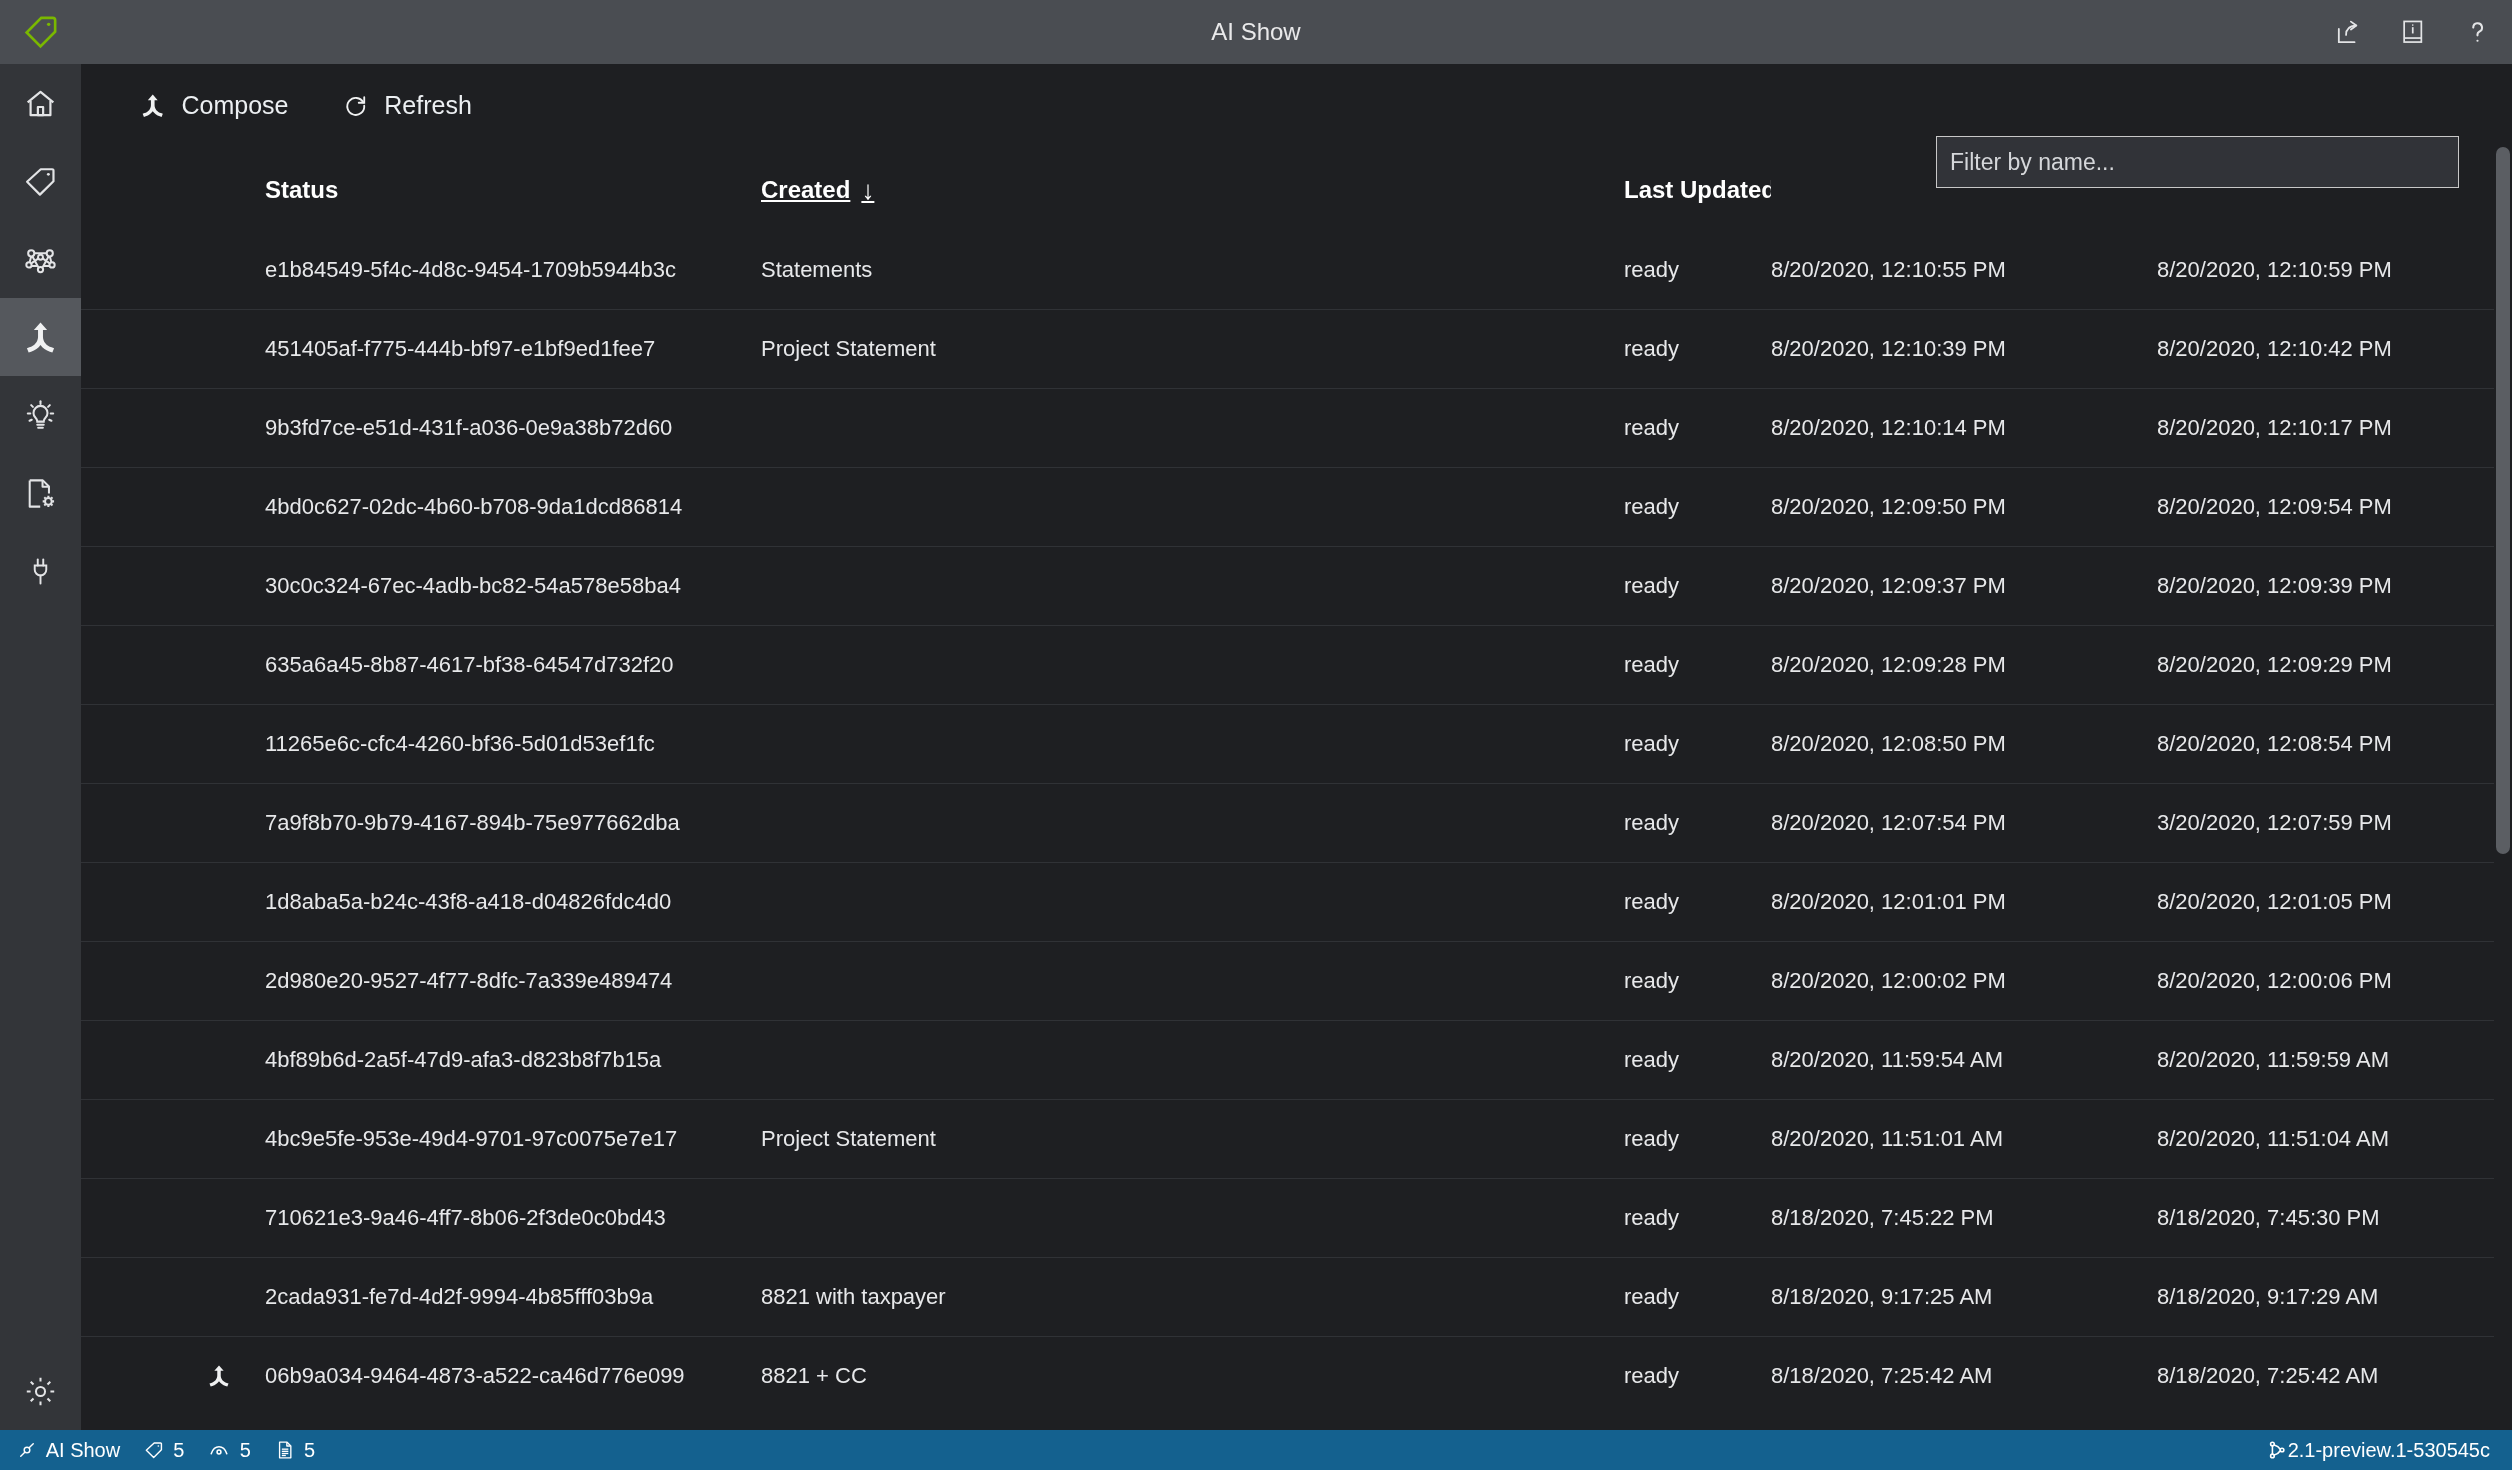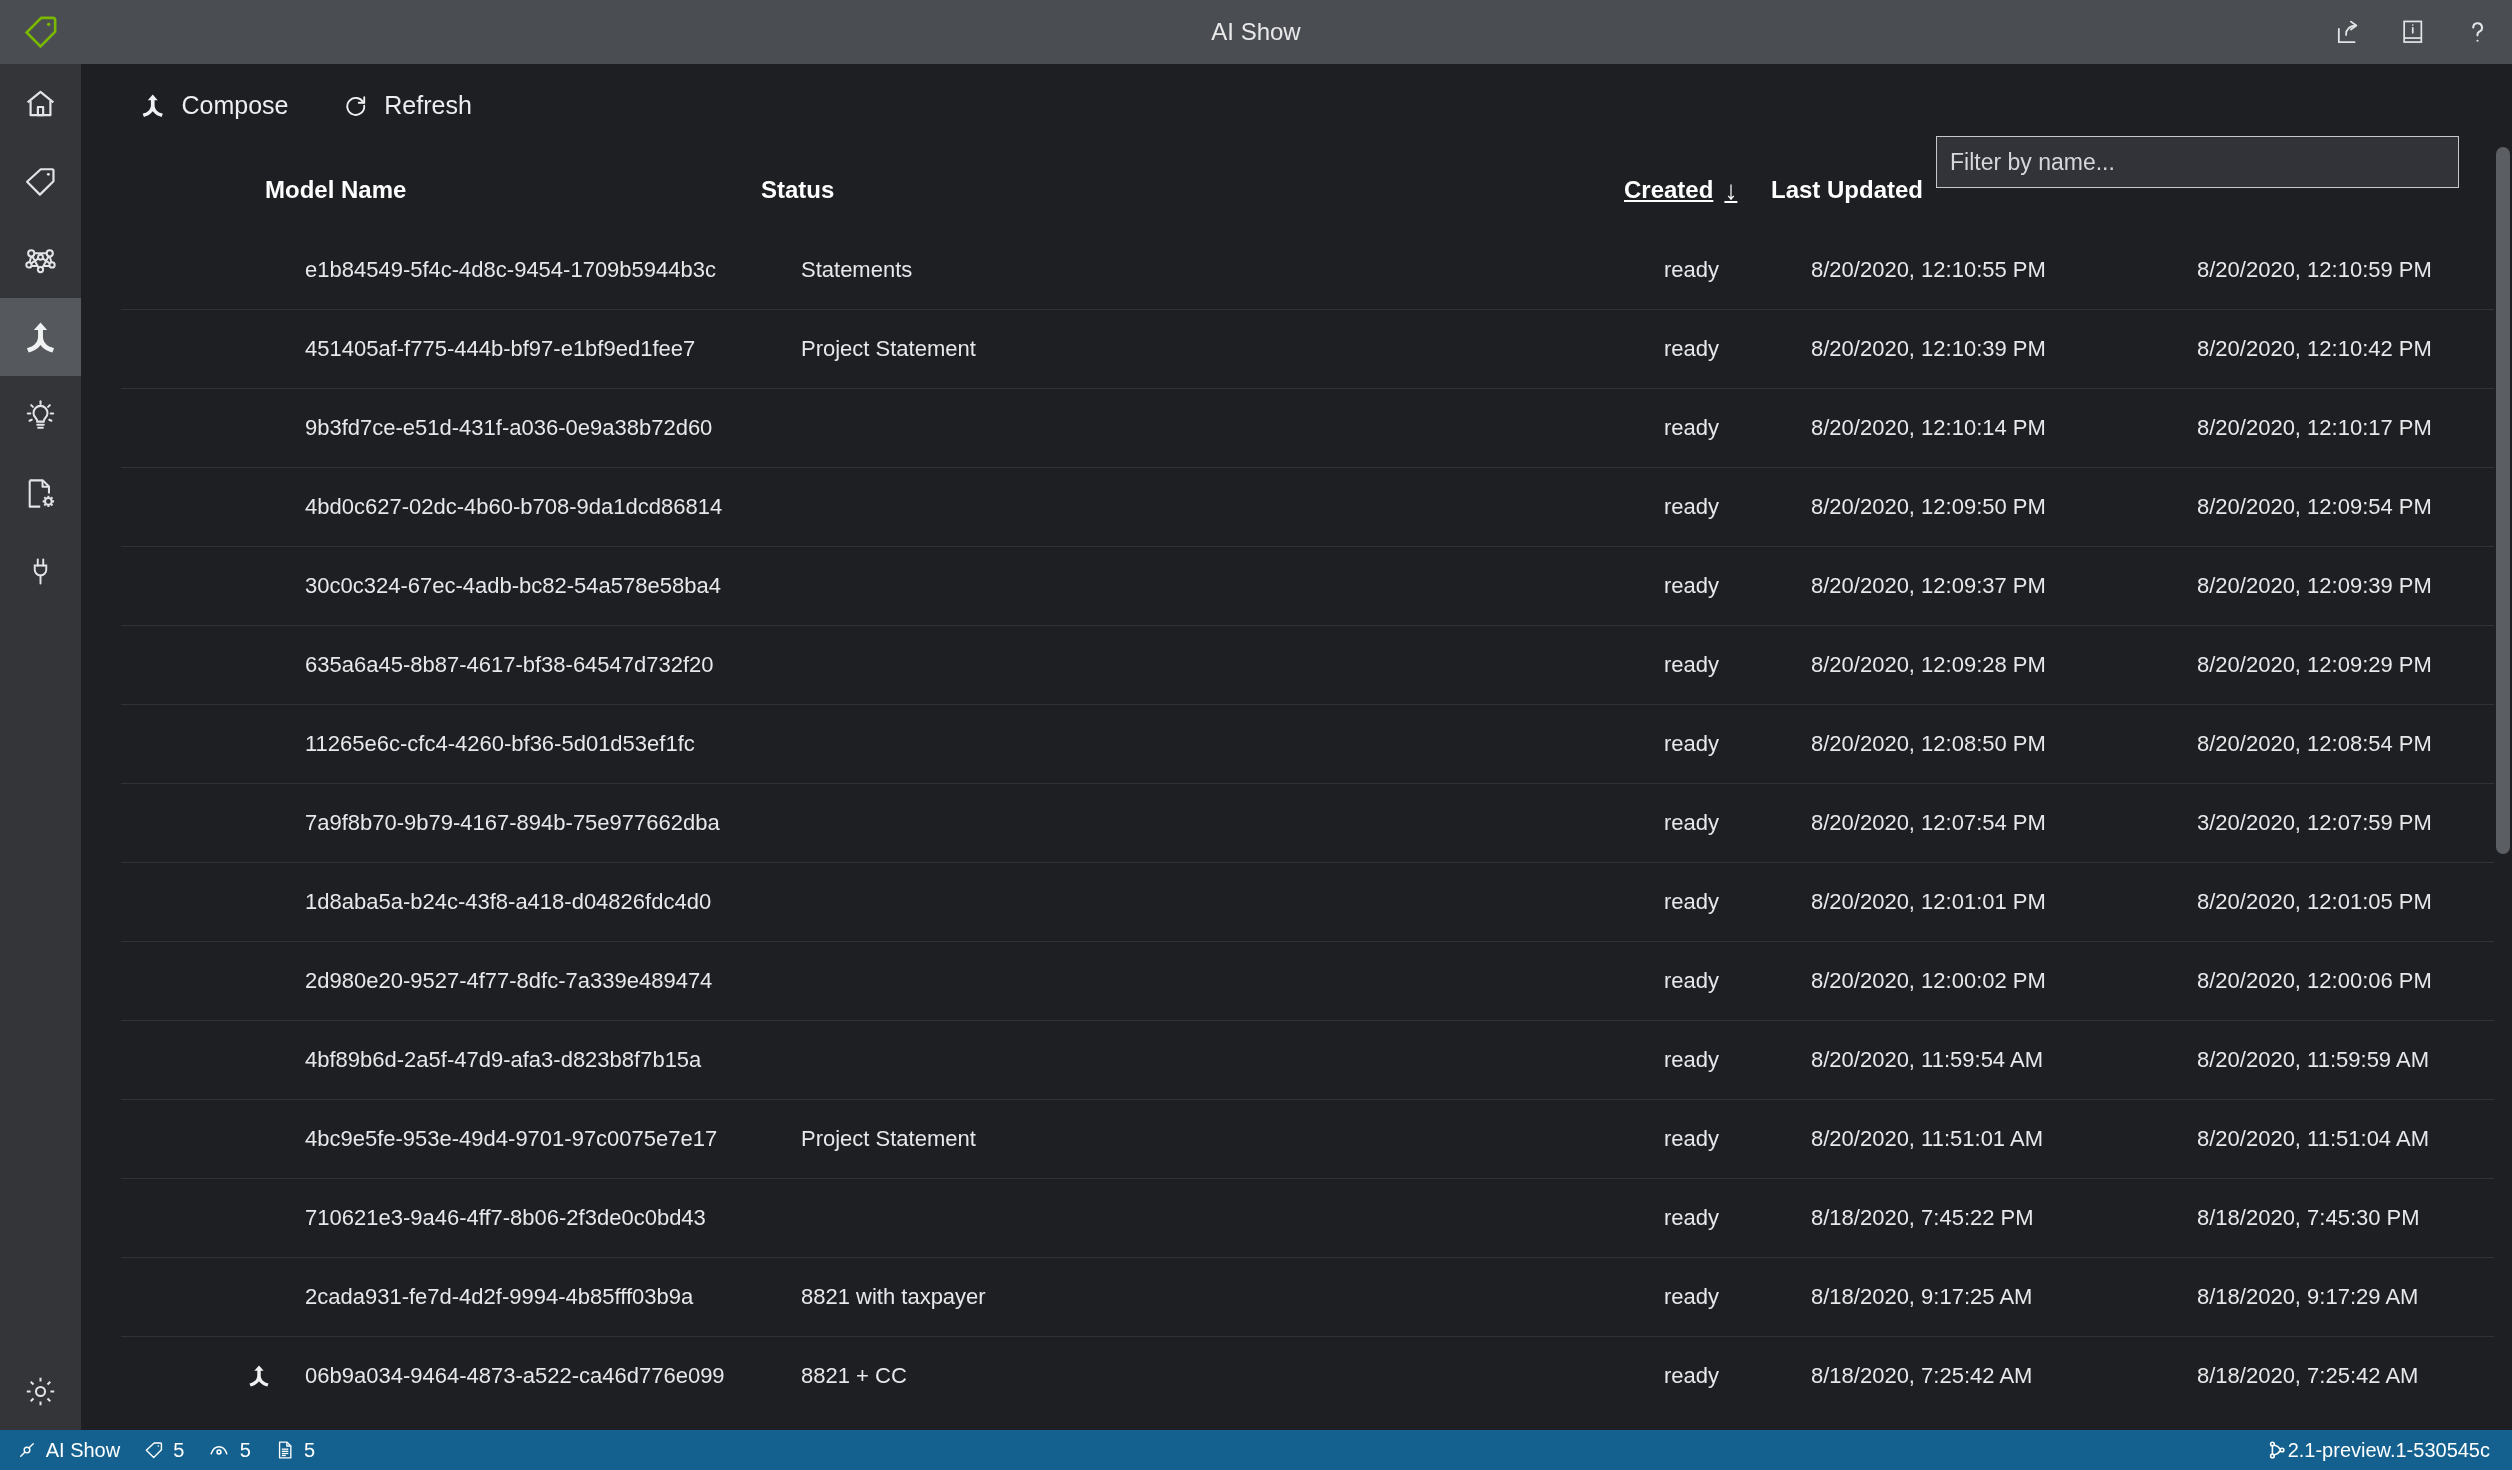--- a/index.html
+++ b/index.html
@@ -113,21 +113,20 @@
   #table-head .cell { padding-top: 3.7px; }
   .cell { overflow: hidden; white-space: nowrap; }
   .hdr-sortable { cursor: pointer; display: inline-flex; align-items: center; gap: 11px; text-decoration: underline; }
 
   .trow {
     height: 79px;
     border-top: 0.9px solid #303236;
     color: #e7e8ea;
     font-size: 22px;
     cursor: pointer;
-    margin-left: 40px;
   }
   .trow:first-child { border-top: none; }
   .trow .cell-icon { display: flex; align-items: center; justify-content: flex-end; padding-right: 33px; }
 
   
   #scrollbar-track {
     position: absolute; right: 0; top: 64px;
     width: 18.4px; height: 1366px;
     background: #1e1f22;
   }
@@ -308,21 +307,20 @@
     </button>
 
     <div id="filter-wrap">
       <input id="filter-input" type="text" placeholder="Filter by name..." style="">
     </div>
   </div>
 
   <div id="table-area">
     <div class="grid-row" id="table-head">
       <div class="cell"></div>
-      <div class="cell">Model Name</div>
       <div class="cell">Status</div>
       <div class="cell">
         <span class="hdr-sortable">
           <span>Created</span>
           <span style="font-weight:normal;font-size:26px;">↓</span>
         </span>
       </div>
       <div class="cell">Last Updated</div>
     </div>
     <div id="table-body">

